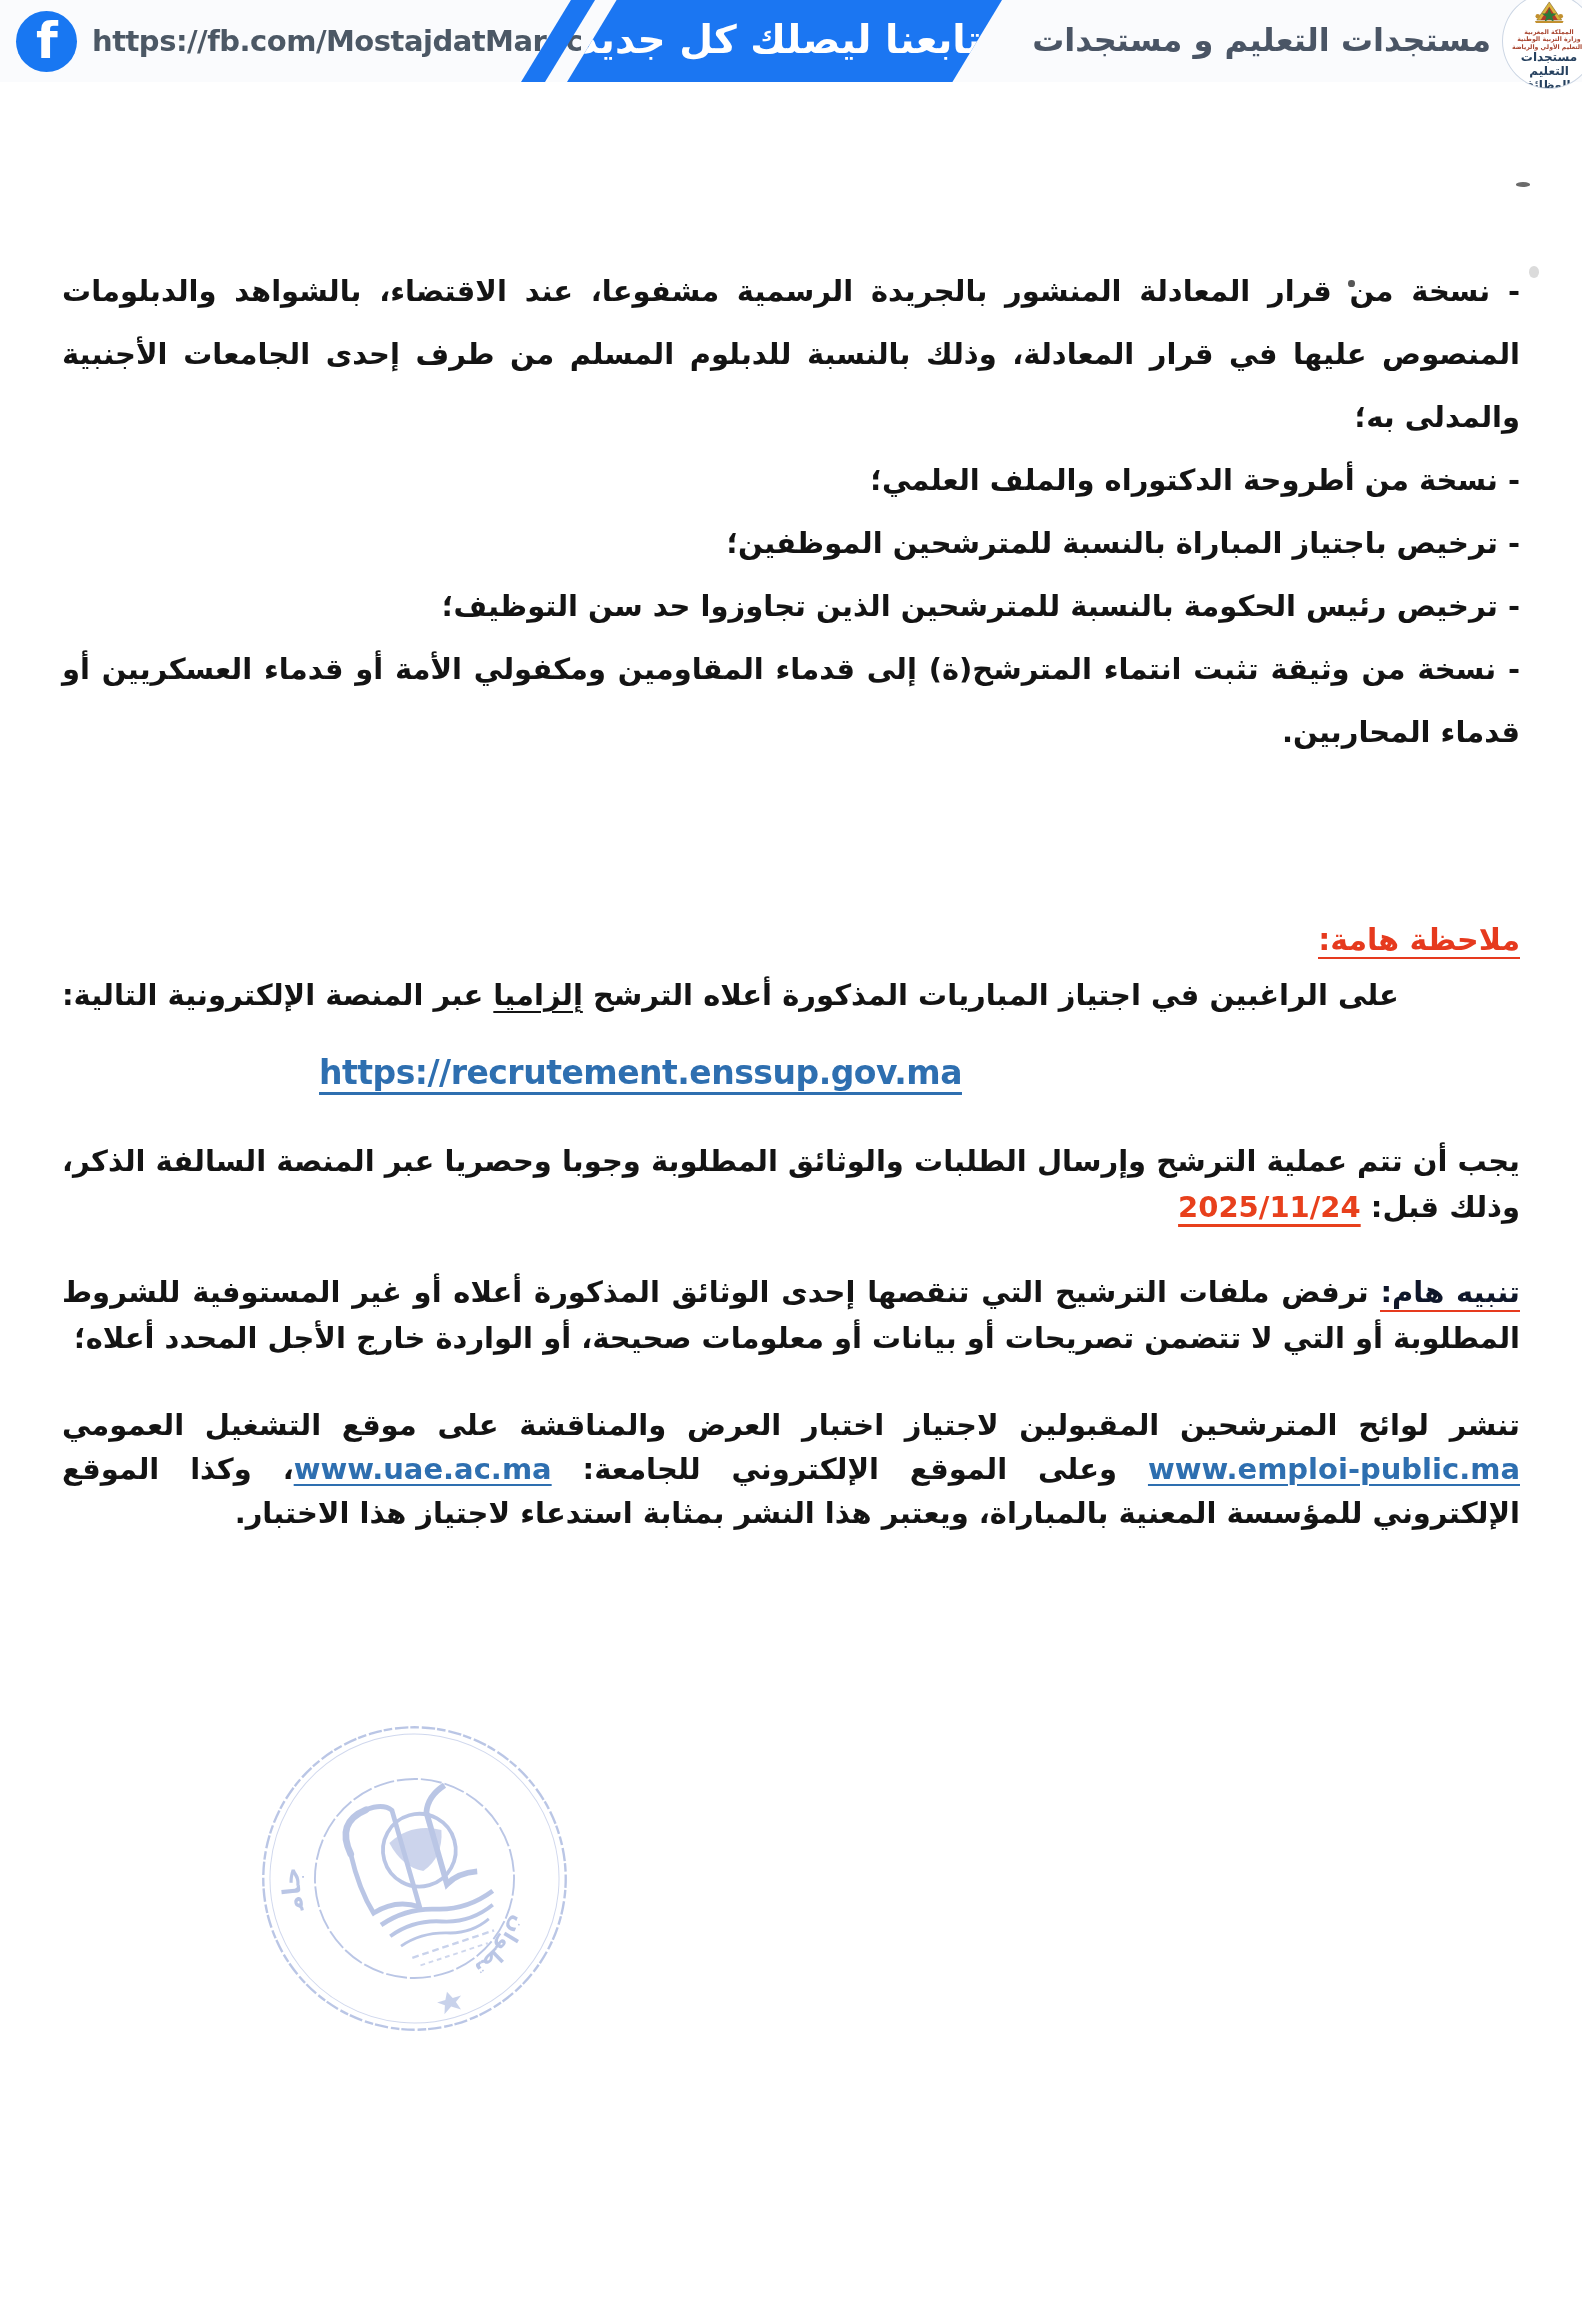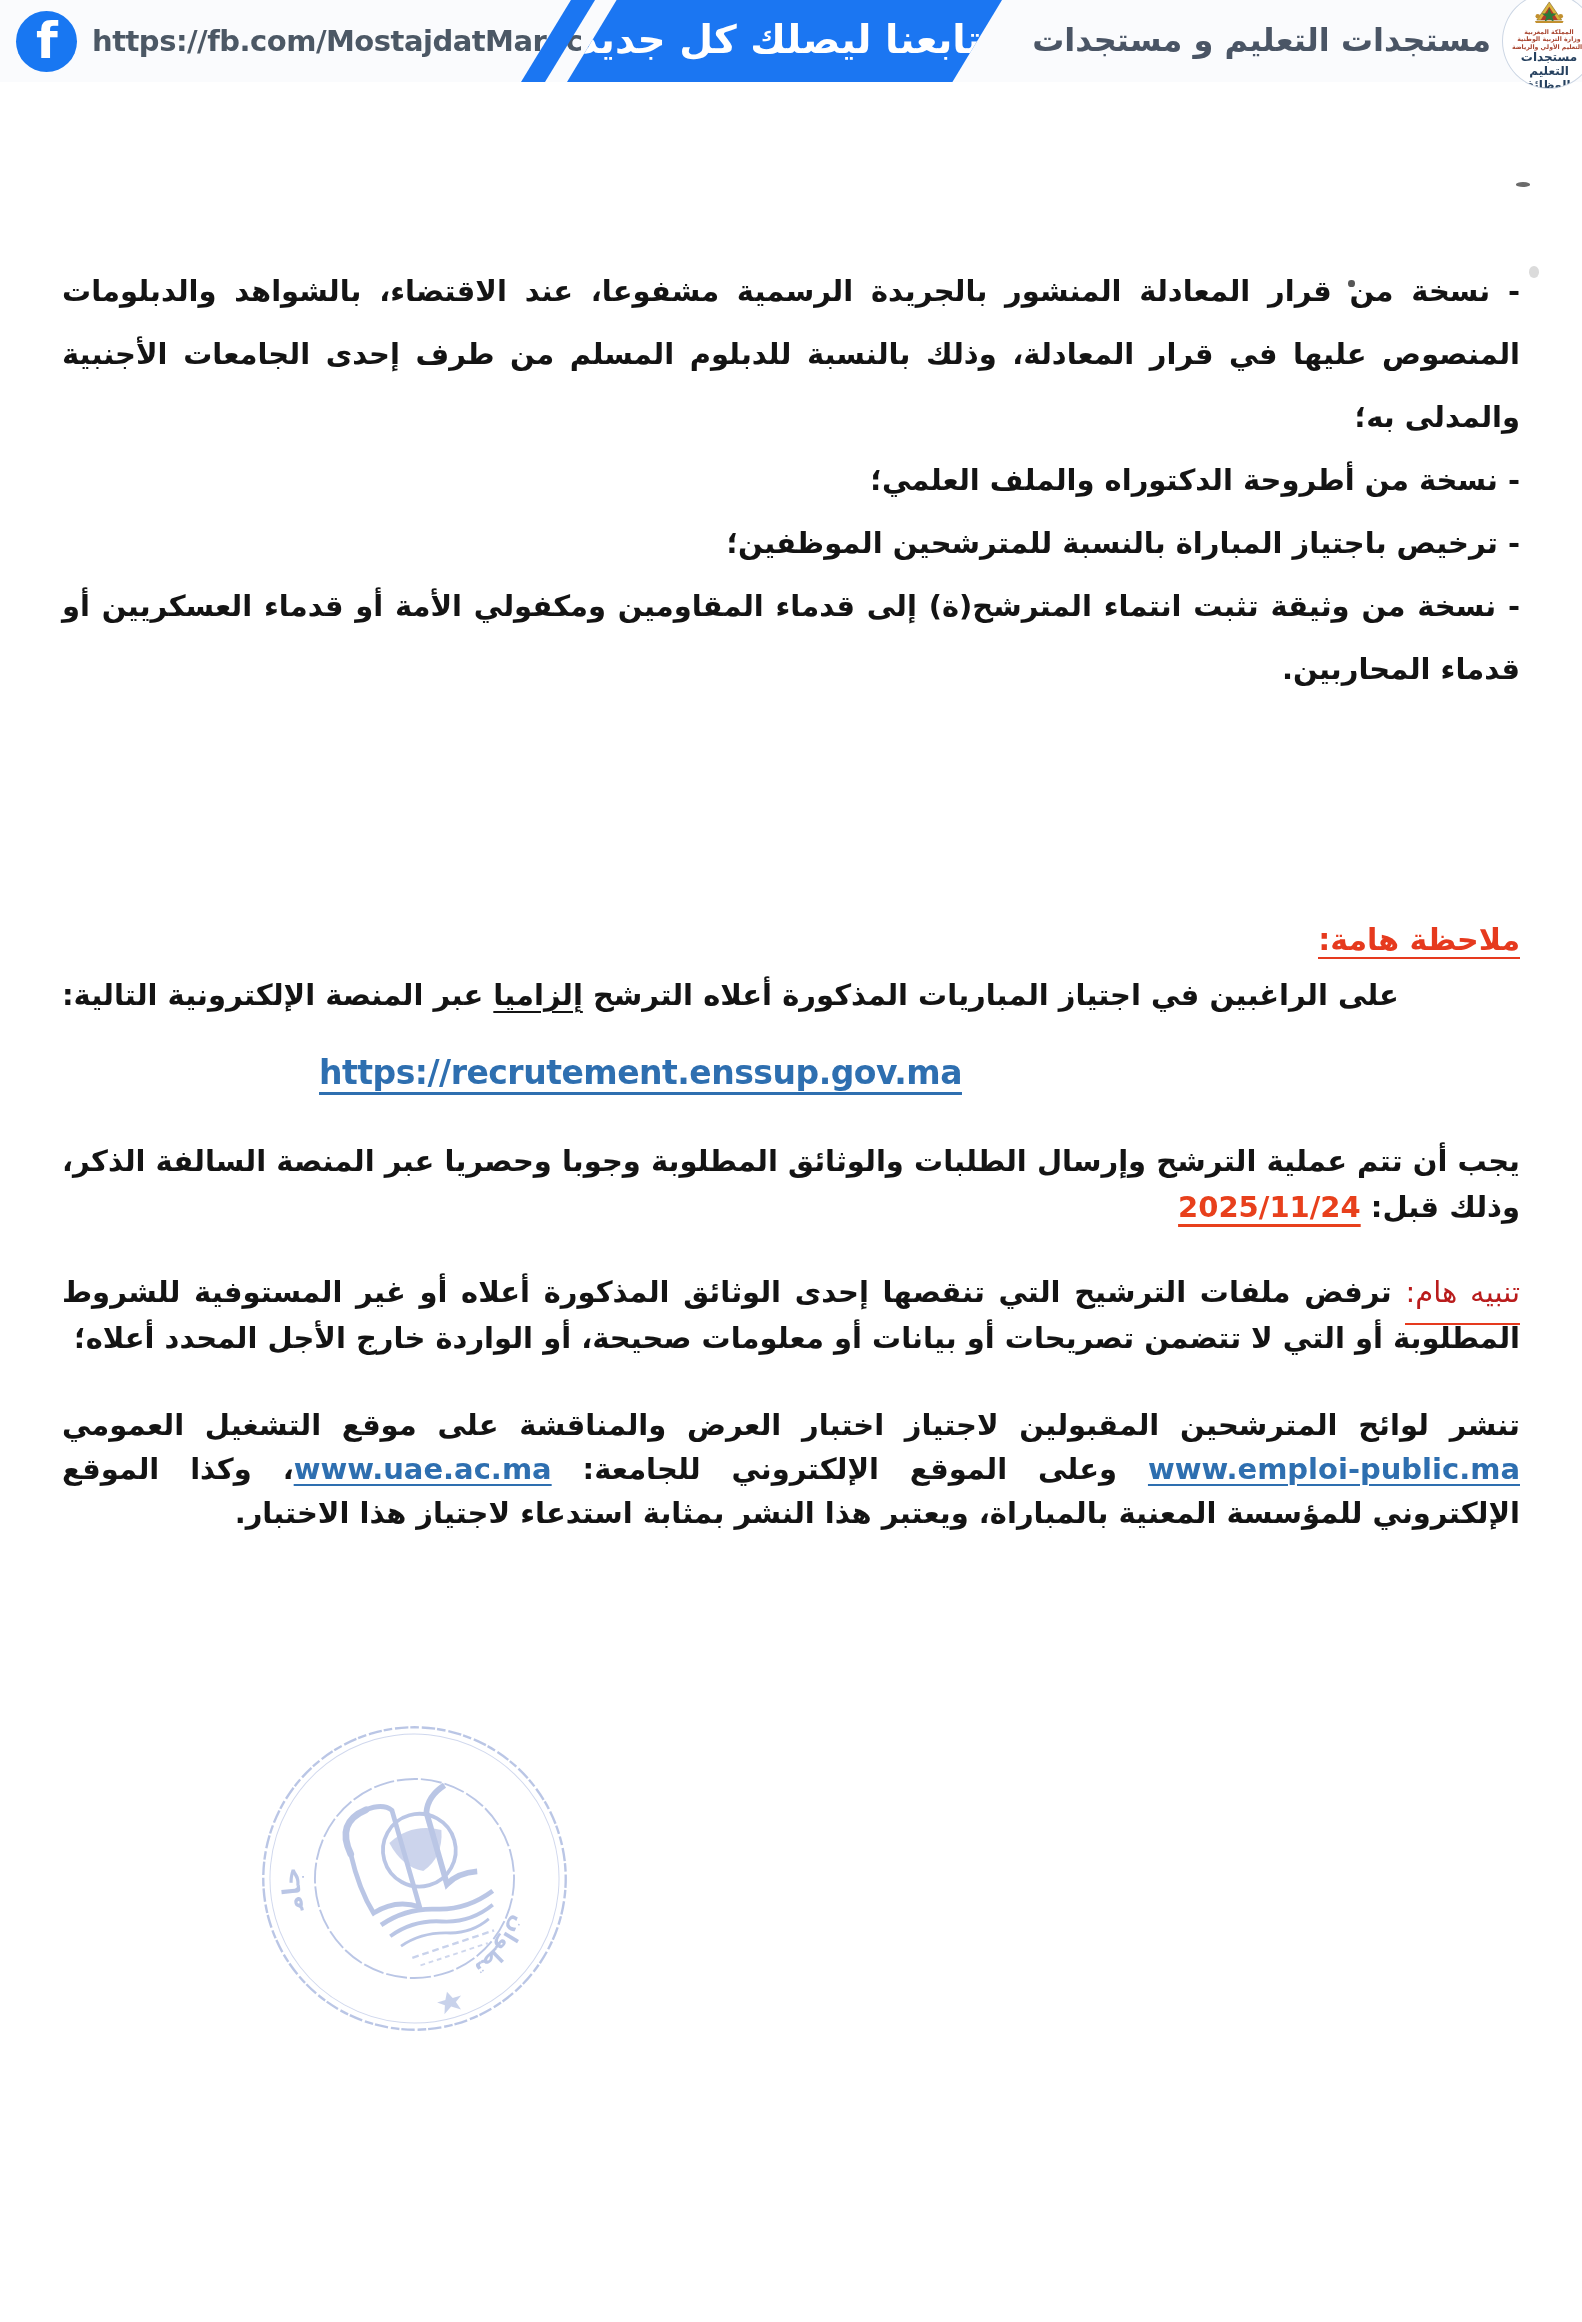--- a/index.html
+++ b/index.html
@@ -45,22 +45,22 @@
   .note-line { top:971px; text-align:left; line-height:48px; }
   .u-black { text-decoration:underline; text-decoration-thickness:1.9px; text-underline-offset:5.7px; }
   .url-line { position:absolute; left:0; width:1281px; top:1053px; text-align:center; }
   .url-line a { color:#2e6fb0; font-size:33px; font-weight:800;
                 text-decoration:underline; text-decoration-thickness:2.9px;
                 text-underline-offset:7.6px; letter-spacing:-0.5px; }
   .deadline { top:1138px; line-height:46px; }
   .date-red { color:#e8401c; text-decoration:underline; text-decoration-thickness:2.9px;
               text-underline-offset:6.7px; }
   .warning { top:1269px; line-height:46px; }
-  .red-label { color:#b91c1c; border-bottom:2.9px solid #e63a1e; padding-bottom:14px;
-               font-weight:400; }
+  .red-label { color:#0f172a; border-bottom:2.9px solid #e63a1e; padding-bottom:1px;
+               font-weight:700; }
   .publish { top:1403px; line-height:44px; }
   .doc a.inline-link { color:#2e6fb0; font-weight:700; text-decoration:underline;
                        text-decoration-thickness:1.9px; text-underline-offset:4.8px; }
 
   
   .stamp { position:absolute; left:247px; top:1711px; width:335px; height:335px;
            opacity:0.52; filter:blur(0.4px); }
 
   
   .speck { position:absolute; background:#3a3a3a; border-radius:50%; }
@@ -97,20 +97,21 @@
       <div class="badge-ministry">والتعليم الأولي والرياضة</div>
       <div class="badge-name">مستجدات التعليم</div>
       <div class="badge-name">والوظائف</div>
     </div>
   </div>
 
   <div class="doc bullets" style="top:260px;">
     <p>- نسخة من قرار المعادلة المنشور بالجريدة الرسمية مشفوعا، عند الاقتضاء، بالشواهد والدبلومات المنصوص عليها في قرار المعادلة، وذلك بالنسبة للدبلوم المسلم من طرف إحدى الجامعات الأجنبية والمدلى به؛</p>
     <p>- نسخة من أطروحة الدكتوراه والملف العلمي؛</p>
     <p>- ترخيص باجتياز المباراة بالنسبة للمترشحين الموظفين؛</p>
+    <p>- ترخيص رئيس الحكومة بالنسبة للمترشحين الذين تجاوزوا حد سن التوظيف؛</p>
     <p>- نسخة من وثيقة تثبت انتماء المترشح(ة) إلى قدماء المقاومين ومكفولي الأمة أو قدماء العسكريين أو قدماء المحاربين.</p>
   </div>
 
   <div class="note-label">ملاحظة هامة:</div>
 
   <div class="doc note-line">
     <span>على الراغبين في اجتياز المباريات المذكورة أعلاه الترشح </span><span class="u-black">إلزاميا</span><span> عبر المنصة الإلكترونية التالية:</span>
   </div>
 
   <div class="url-line">

